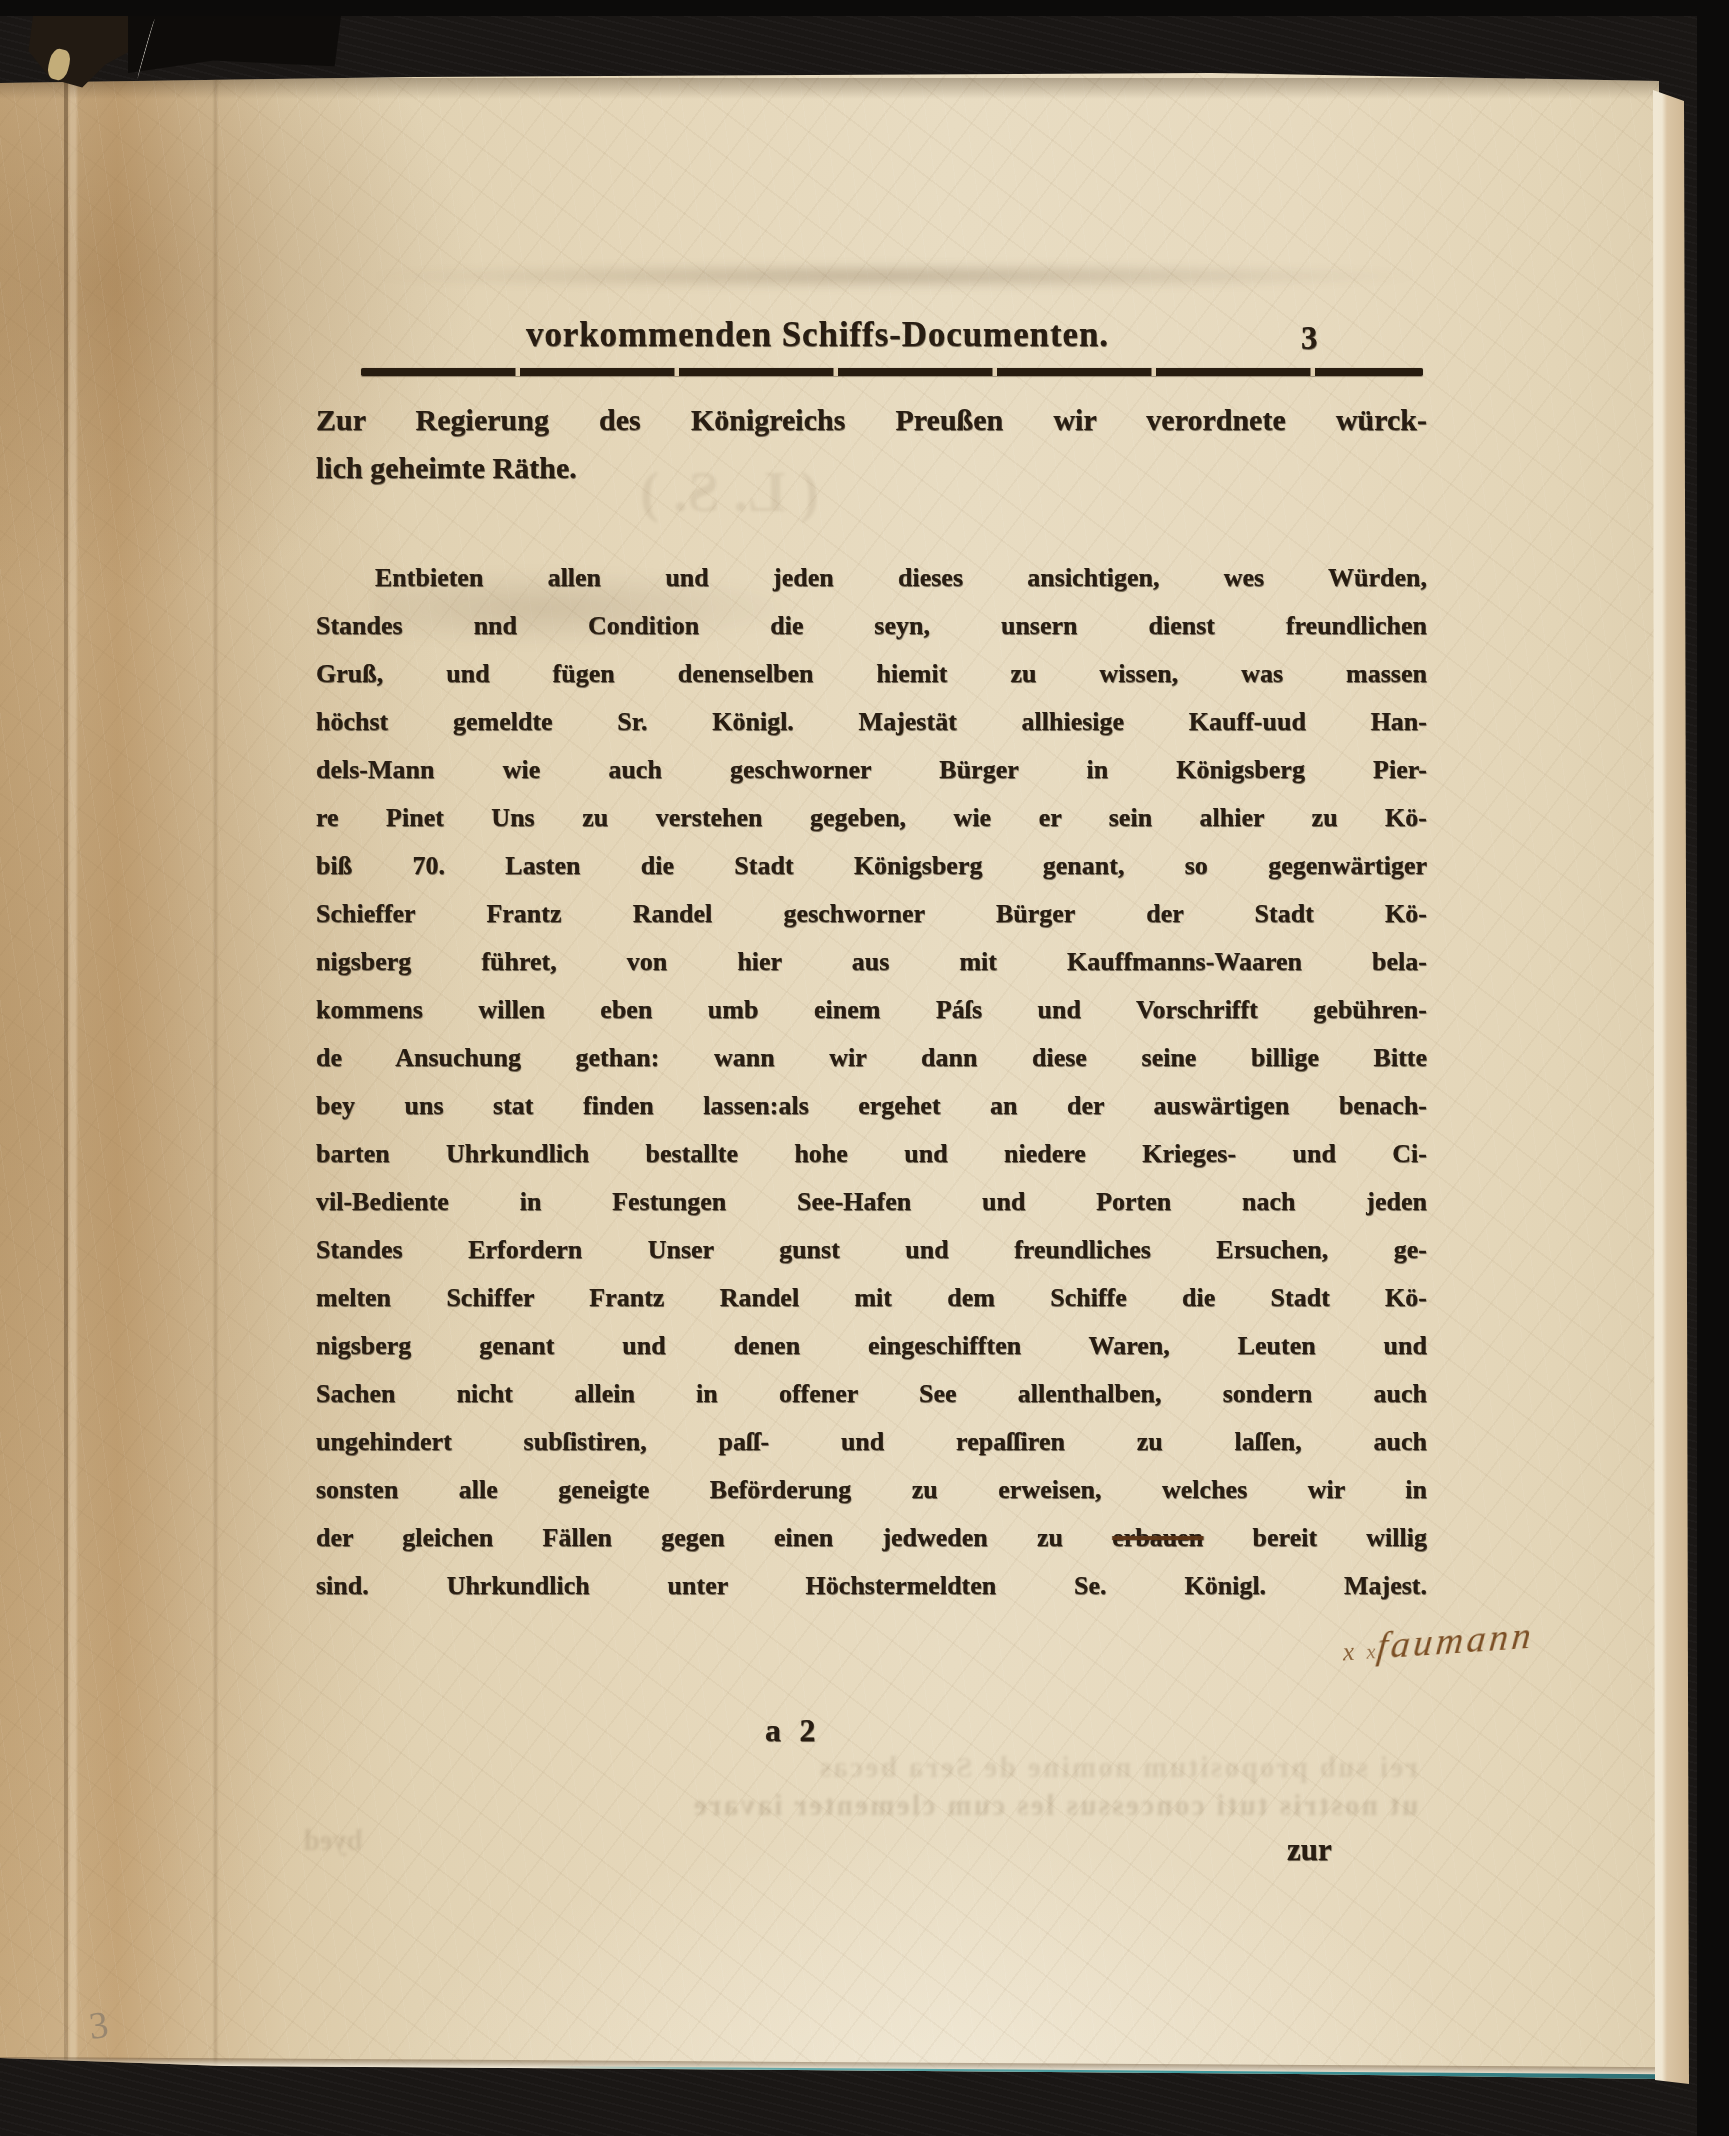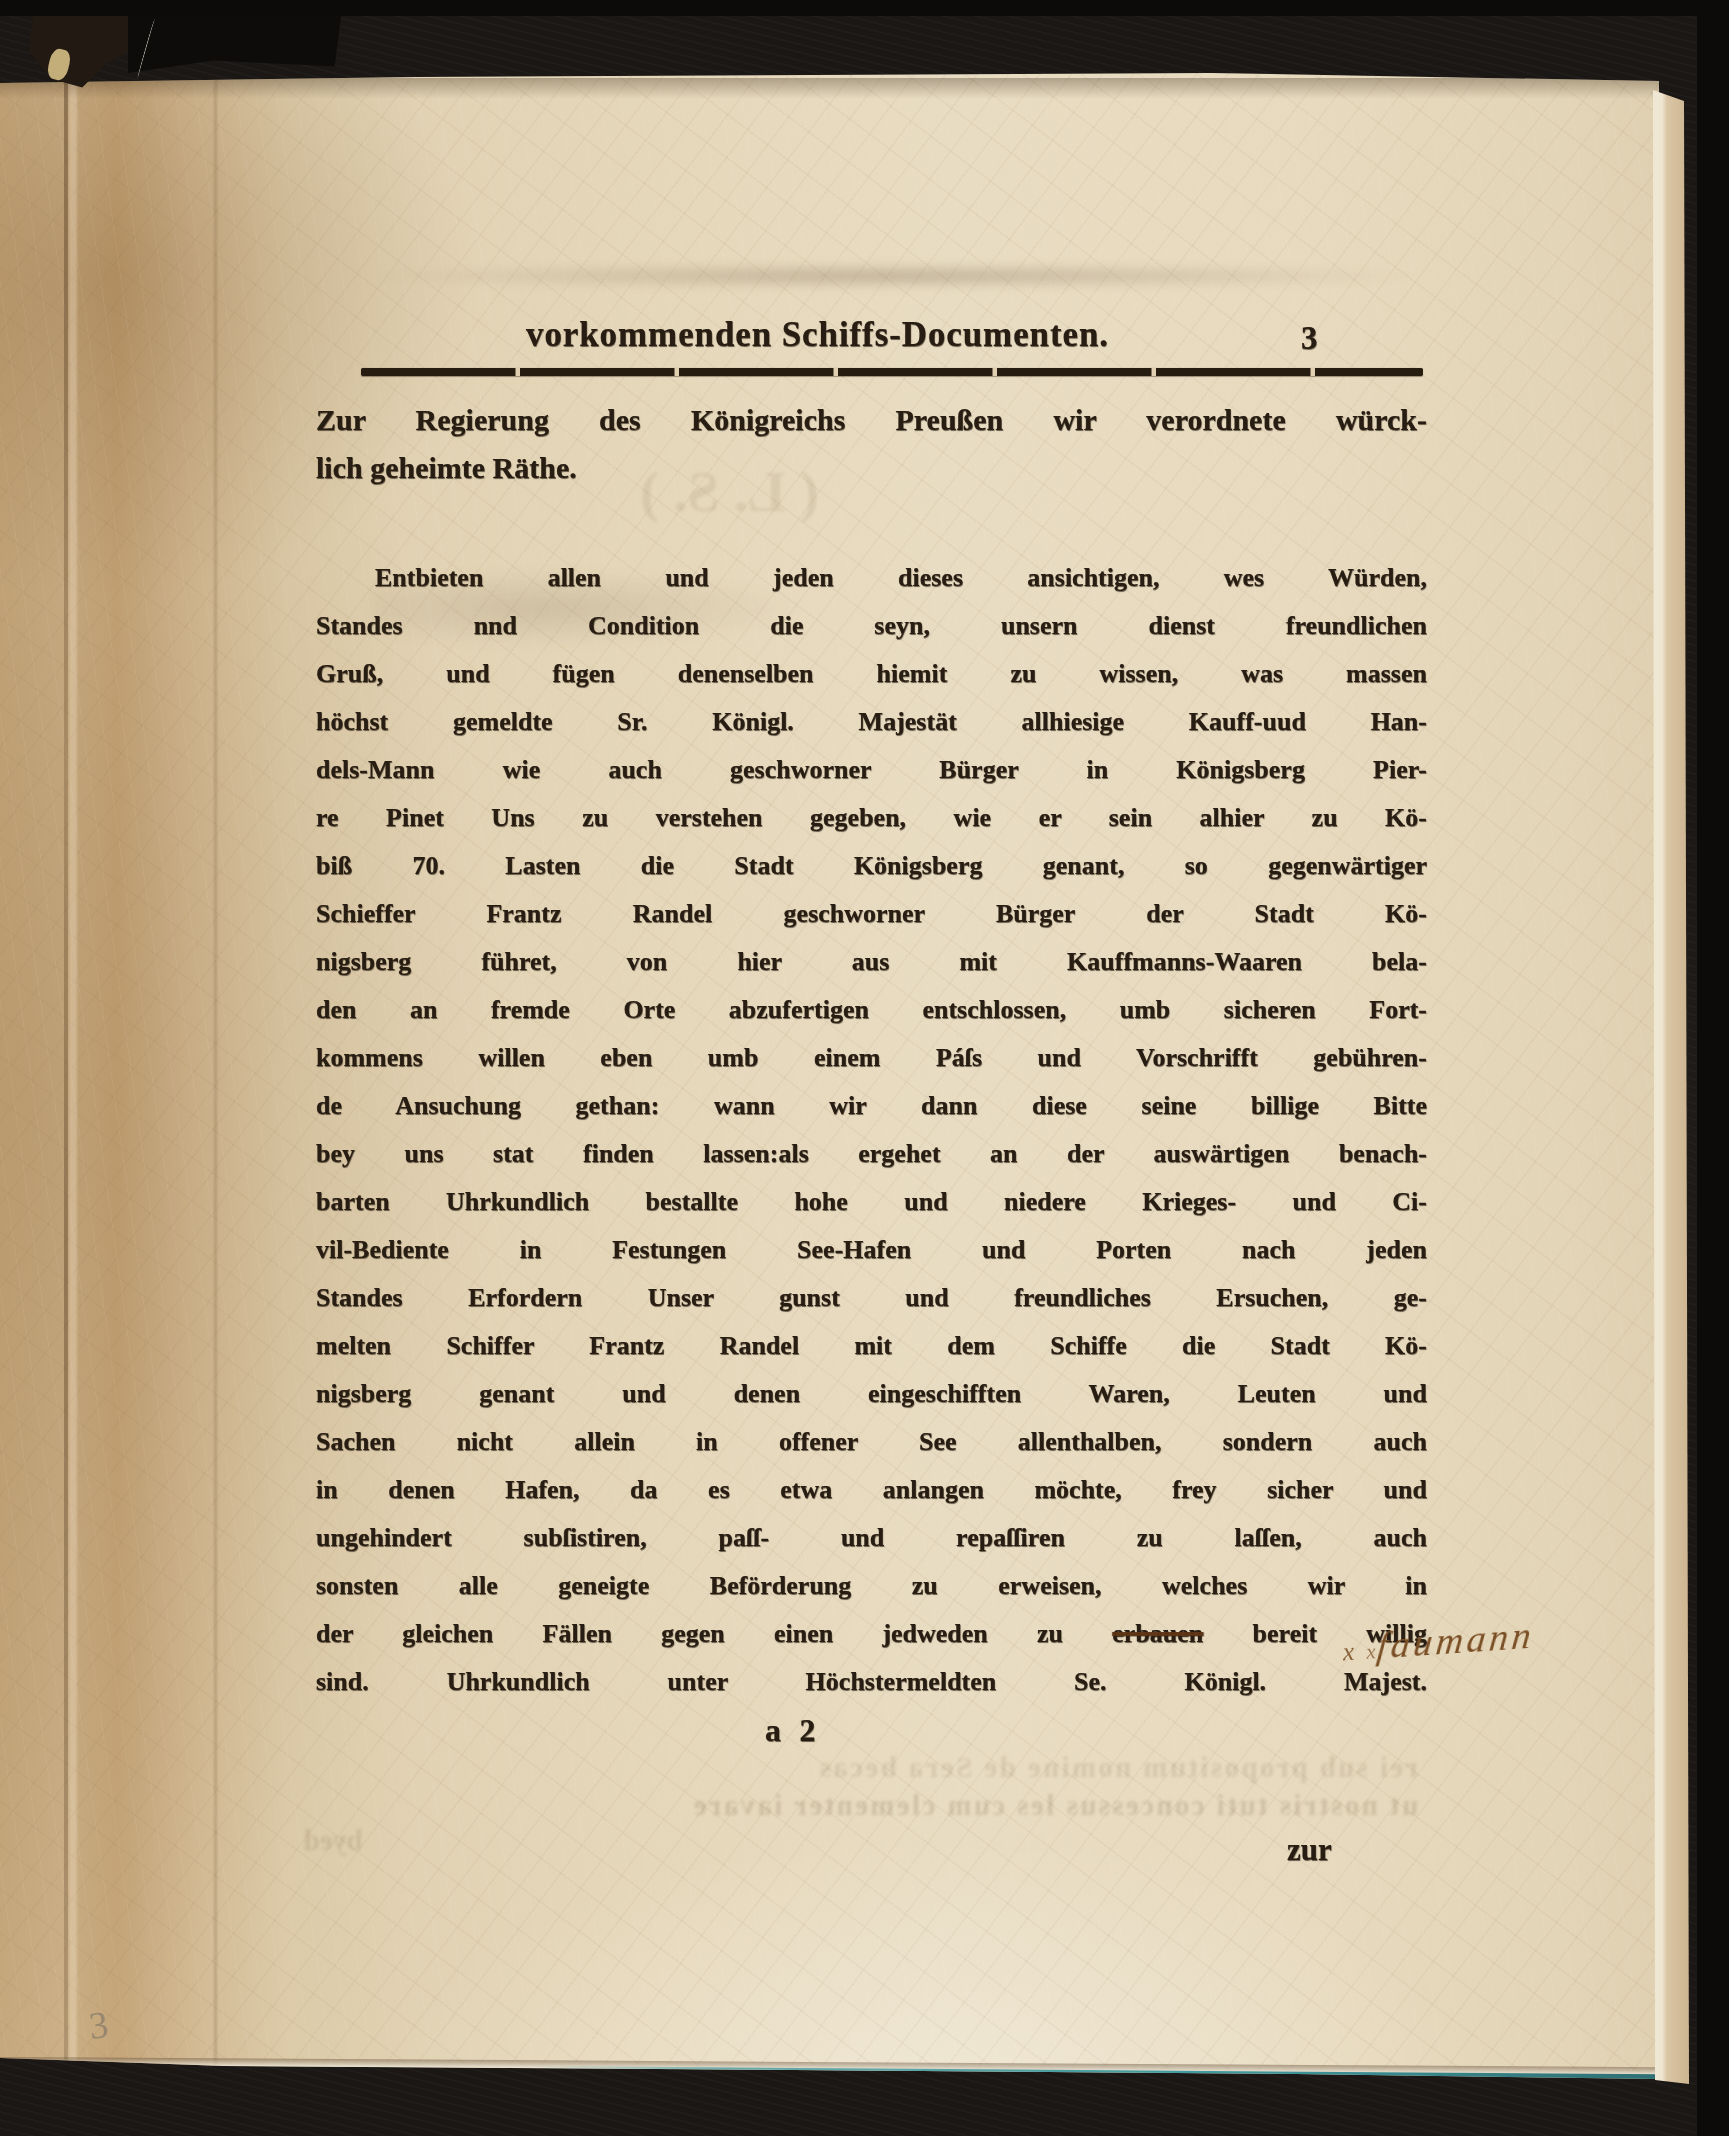--- a/index.html
+++ b/index.html
@@ -105,31 +105,29 @@
     <div class="body ink">
         <div class="line">Entbieten allen und jeden dieses ansichtigen, wes Würden,</div>
         <div class="line">Standes nnd Condition die seyn, unsern dienst freundlichen</div>
         <div class="line">Gruß, und fügen denenselben hiemit zu wissen, was massen</div>
         <div class="line">höchst gemeldte Sr. Königl. Majestät allhiesige Kauff-uud Han-</div>
         <div class="line">dels-Mann wie auch geschworner Bürger in Königsberg Pier-</div>
         <div class="line">re Pinet Uns zu verstehen gegeben, wie er sein alhier zu Kö-</div>
         <div class="line">biß 70. Lasten die Stadt Königsberg genant, so gegenwärtiger</div>
         <div class="line">Schieffer Frantz Randel geschworner Bürger der Stadt Kö-</div>
         <div class="line">nigsberg führet, von hier aus mit Kauffmanns-Waaren bela-</div>
-        <div class="line">den an fremde Orte abzufertigen entschlossen, umb sicheren Fort-</div>
         <div class="line">kommens willen eben umb einem Páſs und Vorschrifft gebühren-</div>
         <div class="line">de Ansuchung gethan:  wann wir dann diese seine billige Bitte</div>
         <div class="line">bey uns stat finden lassen:als ergehet an der auswärtigen benach-</div>
         <div class="line">barten Uhrkundlich bestallte hohe und niedere Krieges- und Ci-</div>
         <div class="line">vil-Bediente in Festungen See-Hafen und Porten nach jeden</div>
         <div class="line">Standes Erfordern Unser gunst und freundliches Ersuchen, ge-</div>
         <div class="line">melten Schiffer Frantz Randel mit dem Schiffe die Stadt Kö-</div>
         <div class="line">nigsberg genant und denen eingeschifften Waren, Leuten und</div>
         <div class="line">Sachen nicht allein in offener See allenthalben, sondern auch</div>
-        <div class="line">in denen Hafen, da es etwa anlangen möchte, frey sicher und</div>
         <div class="line">ungehindert subſistiren, paſſ- und repaſſiren zu laſſen, auch</div>
         <div class="line">sonsten alle geneigte Beförderung zu erweisen, welches wir in</div>
         <div class="line">der gleichen Fällen gegen einen jedweden zu <span class="struck">erbauen</span> bereit willig</div>
         <div class="line">sind.   Uhrkundlich unter Höchstermeldten Se. Königl. Majest.</div>
       </div>
 
     <div class="sig-mark ink">a 2</div>
     <div class="catchword ink">zur</div>
 
     <div class="margin-note">

